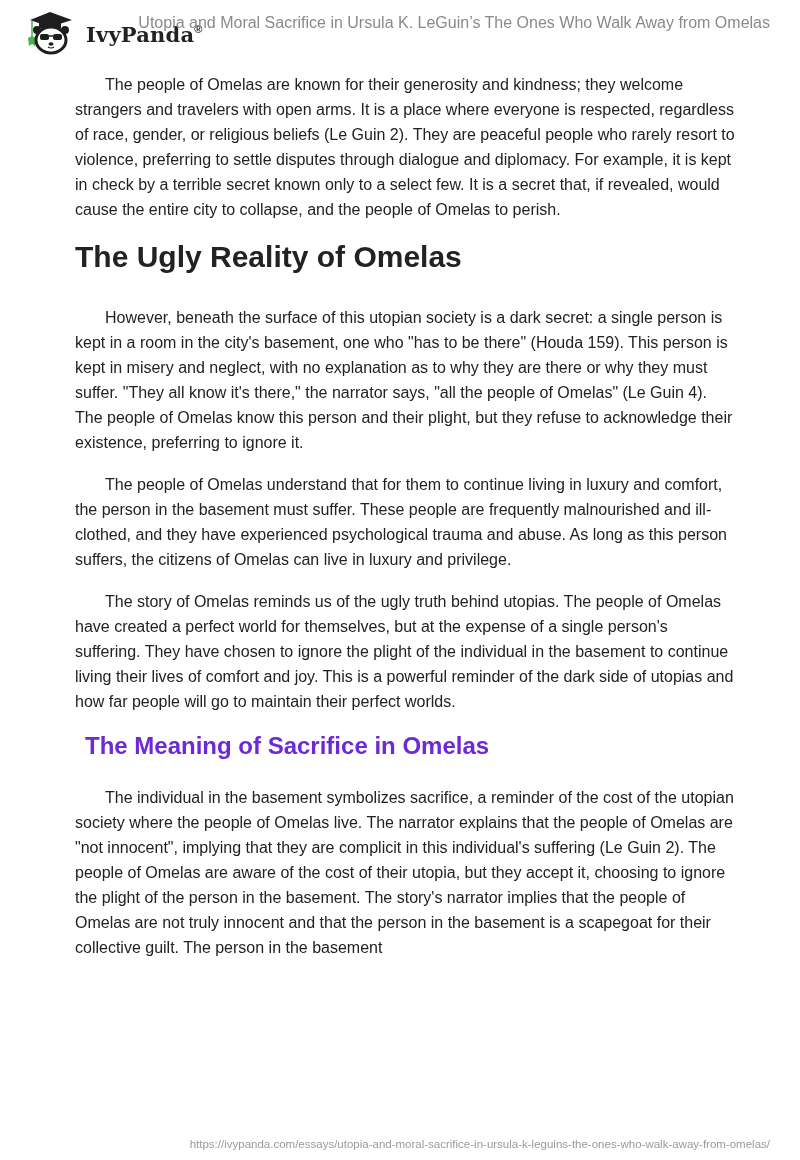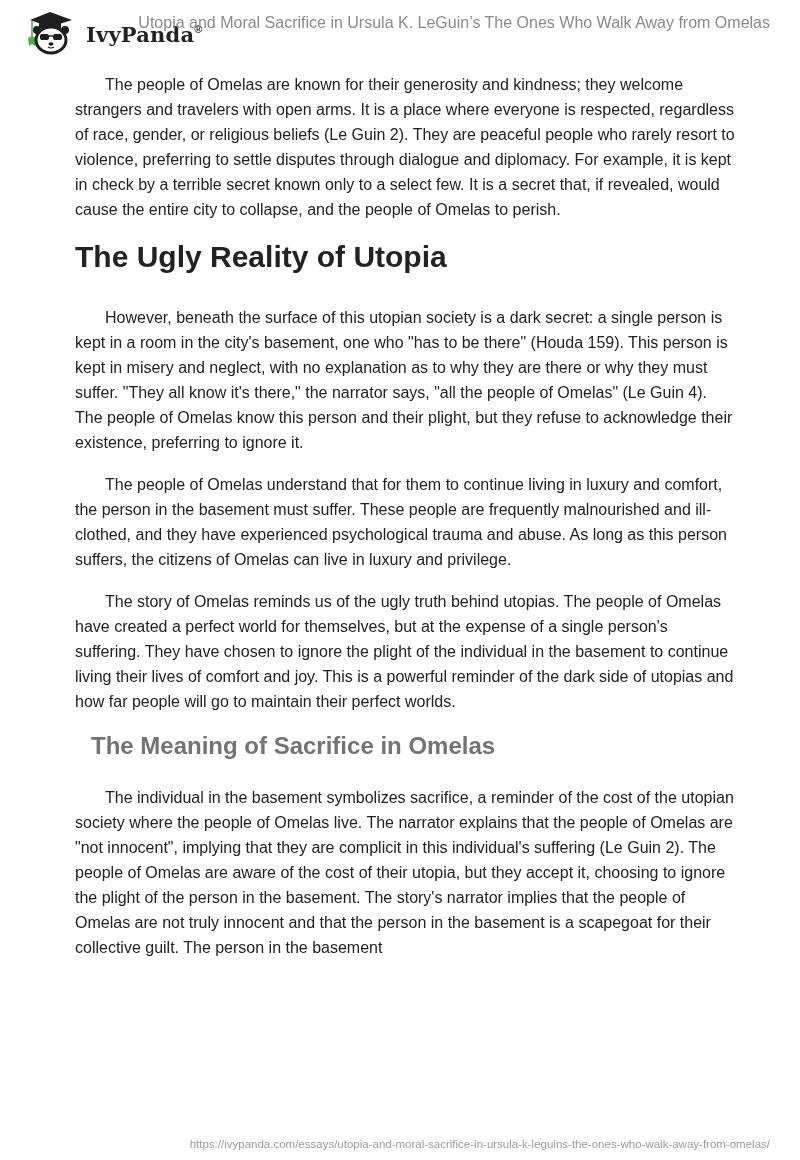--- a/index.html
+++ b/index.html
@@ -20,21 +20,21 @@
   }
   .content { position: absolute; left: 75px; top: 72px; width: 660px; }
   p {
     margin: 0 0 17px 0; font-size: 16px; line-height: 25px; color: #222;
   }
   p.indent { text-indent: 30px; }
   h2 {
     font-size: 30px; font-weight: bold; margin: 14px 0 30px 0; line-height: 36px; color: #222;
   }
   h3 {
-    font-size: 24px; font-weight: bold; margin: 15px 0 24px 16px; line-height: 30px; color: #737373;
+    font-size: 24px; font-weight: bold; margin: 15px 0 24px 10px; line-height: 30px; color: #6d28d9;
   }
   .footer-url {
     position: absolute; right: 30px; top: 1130px; font-size: 11.5px; color: #9a9a9a; margin-top: 8px;
   }
 </style>
 </head>
 <body>
 
 <div class="header">
   <div class="logo">
@@ -61,21 +61,21 @@
       </svg>
     </span>
     <span class="logo-text"><span>IvyPanda</span><sup>®</sup></span>
   </div>
   <div class="doc-title">Utopia and Moral Sacrifice in Ursula K. LeGuin’s The Ones Who Walk Away from Omelas</div>
 </div>
 
 <div class="content">
   <p class="indent">The people of Omelas are known for their generosity and kindness; they welcome strangers and travelers with open arms. It is a place where everyone is respected, regardless of race, gender, or religious beliefs (Le Guin 2). They are peaceful people who rarely resort to violence, preferring to settle disputes through dialogue and diplomacy. For example, it is kept in check by a terrible secret known only to a select few. It is a secret that, if revealed, would cause the entire city to collapse, and the people of Omelas to perish.</p>
 
-  <h2>The Ugly Reality of Utopia</h2>
+  <h2>The Ugly Reality of Omelas</h2>
   <p class="indent">However, beneath the surface of this utopian society is a dark secret: a single person is kept in a room in the city's basement, one who "has to be there" (Houda 159). This person is kept in misery and neglect, with no explanation as to why they are there or why they must suffer. "They all know it's there," the narrator says, "all the people of Omelas" (Le Guin 4). The people of Omelas know this person and their plight, but they refuse to acknowledge their existence, preferring to ignore it.</p>
   <p class="indent">The people of Omelas understand that for them to continue living in luxury and comfort, the person in the basement must suffer. These people are frequently malnourished and ill-clothed, and they have experienced psychological trauma and abuse. As long as this person suffers, the citizens of Omelas can live in luxury and privilege.</p>
   <p class="indent">The story of Omelas reminds us of the ugly truth behind utopias. The people of Omelas have created a perfect world for themselves, but at the expense of a single person's suffering. They have chosen to ignore the plight of the individual in the basement to continue living their lives of comfort and joy. This is a powerful reminder of the dark side of utopias and how far people will go to maintain their perfect worlds.</p>
 
   <h3>The Meaning of Sacrifice in Omelas</h3>
   <p class="indent">The individual in the basement symbolizes sacrifice, a reminder of the cost of the utopian society where the people of Omelas live. The narrator explains that the people of Omelas are "not innocent", implying that they are complicit in this individual's suffering (Le Guin 2). The people of Omelas are aware of the cost of their utopia, but they accept it, choosing to ignore the plight of the person in the basement. The story's narrator implies that the people of Omelas are not truly innocent and that the person in the basement is a scapegoat for their collective guilt. The person in the basement</p>
 </div>
 
 <div class="footer-url">https://ivypanda.com/essays/utopia-and-moral-sacrifice-in-ursula-k-leguins-the-ones-who-walk-away-from-omelas/</div>
 

